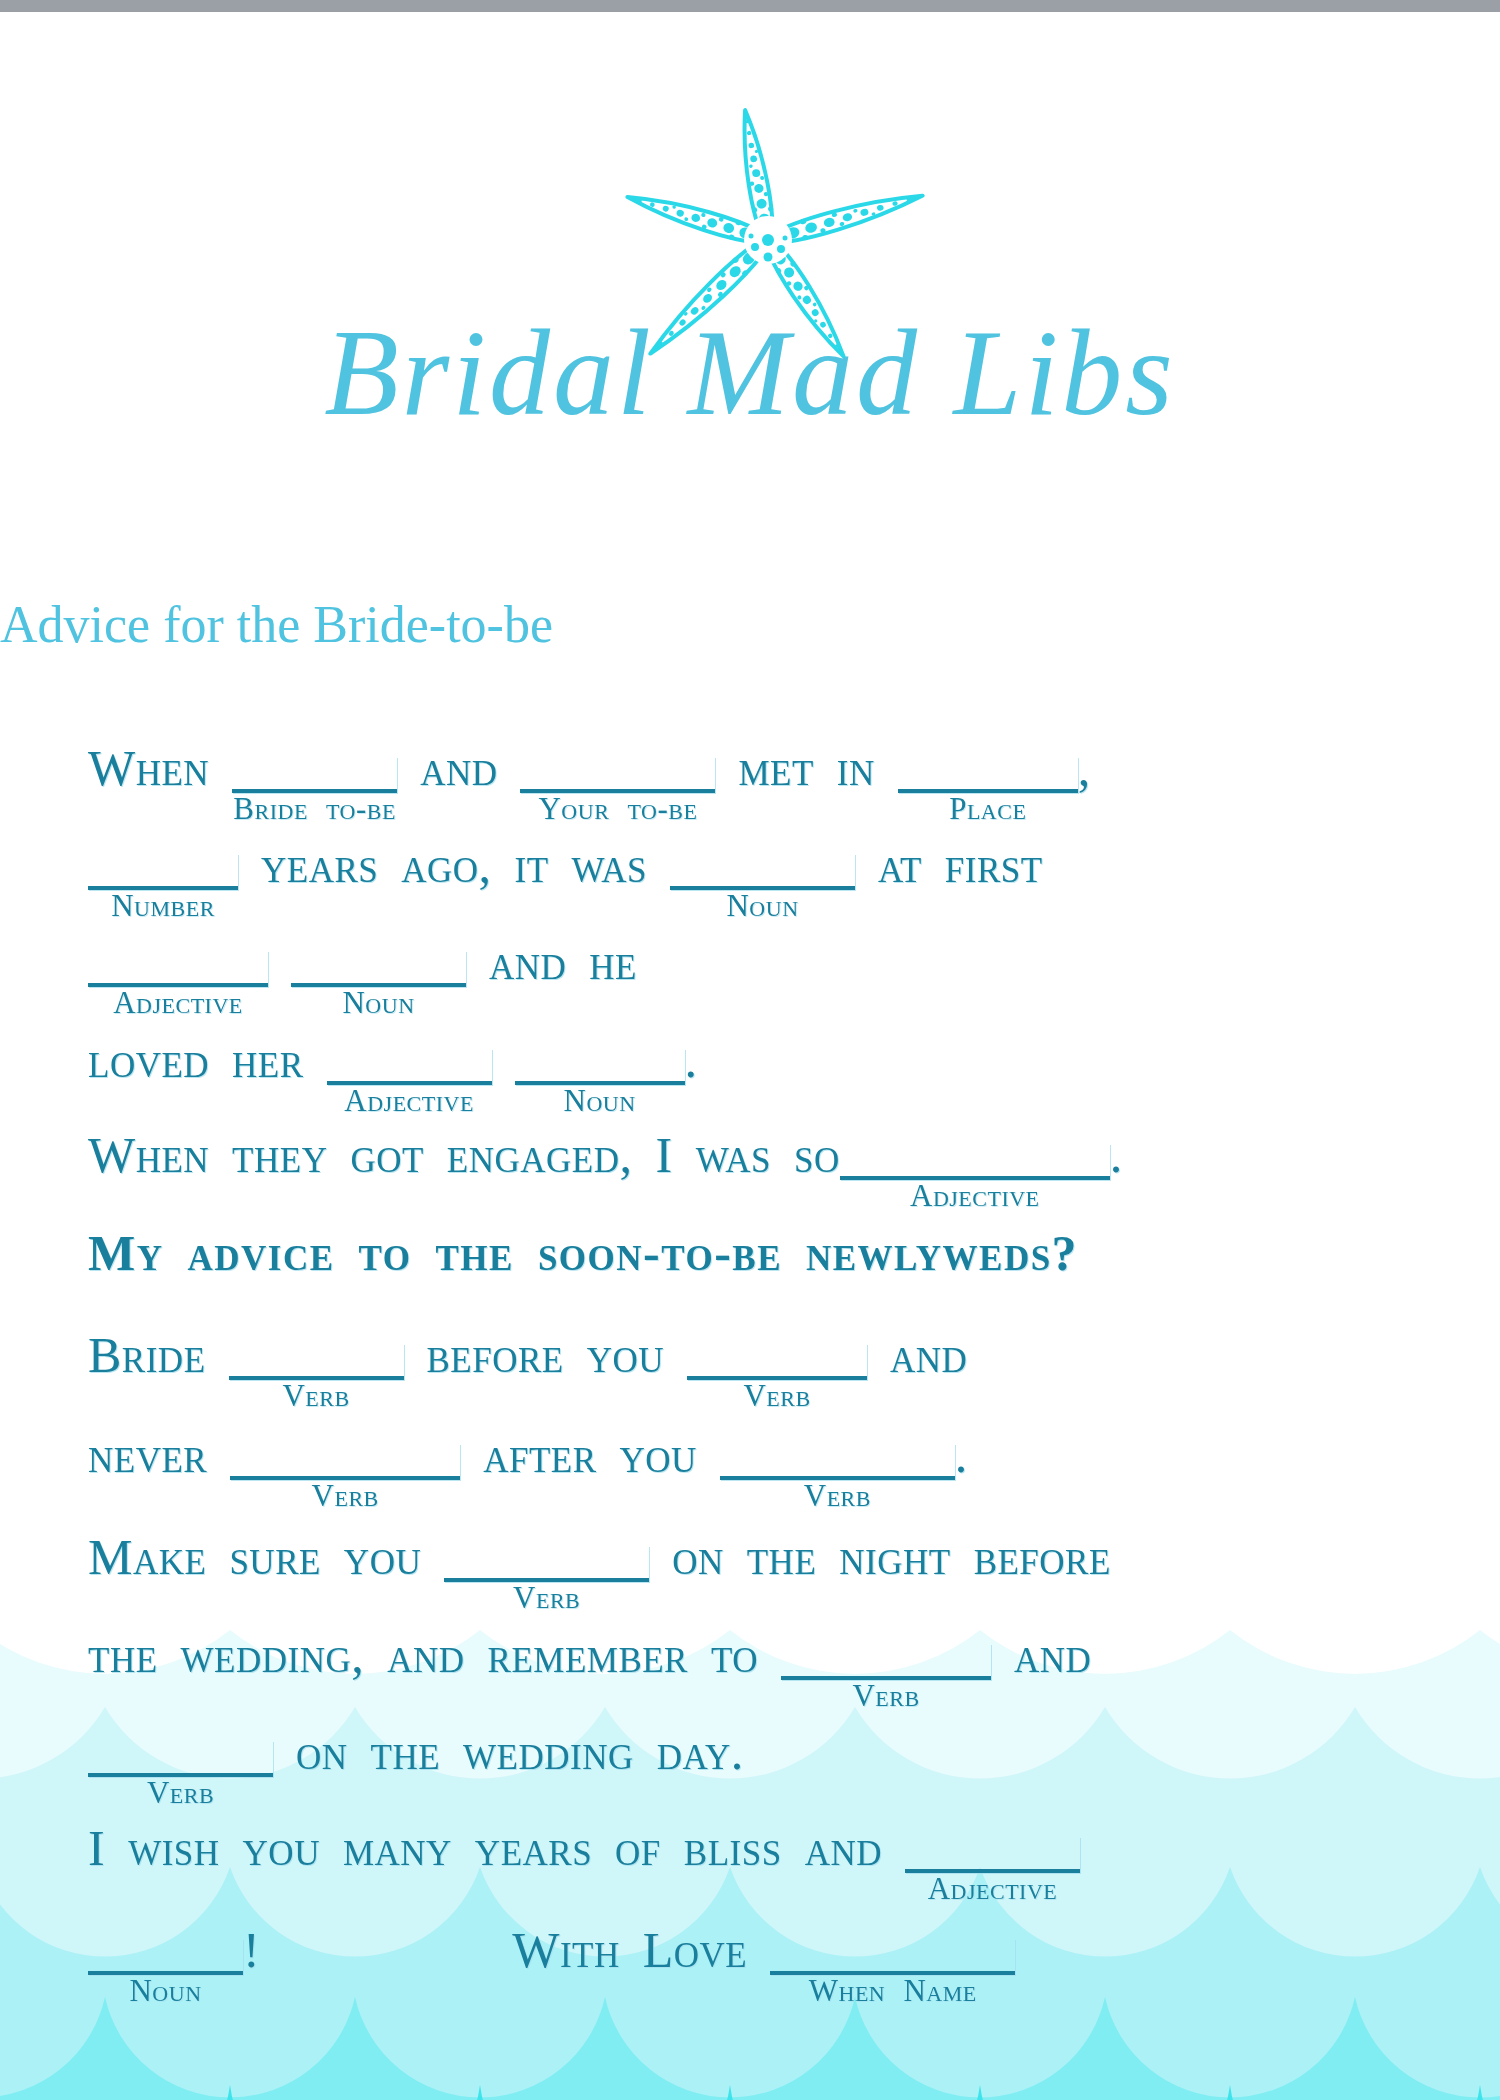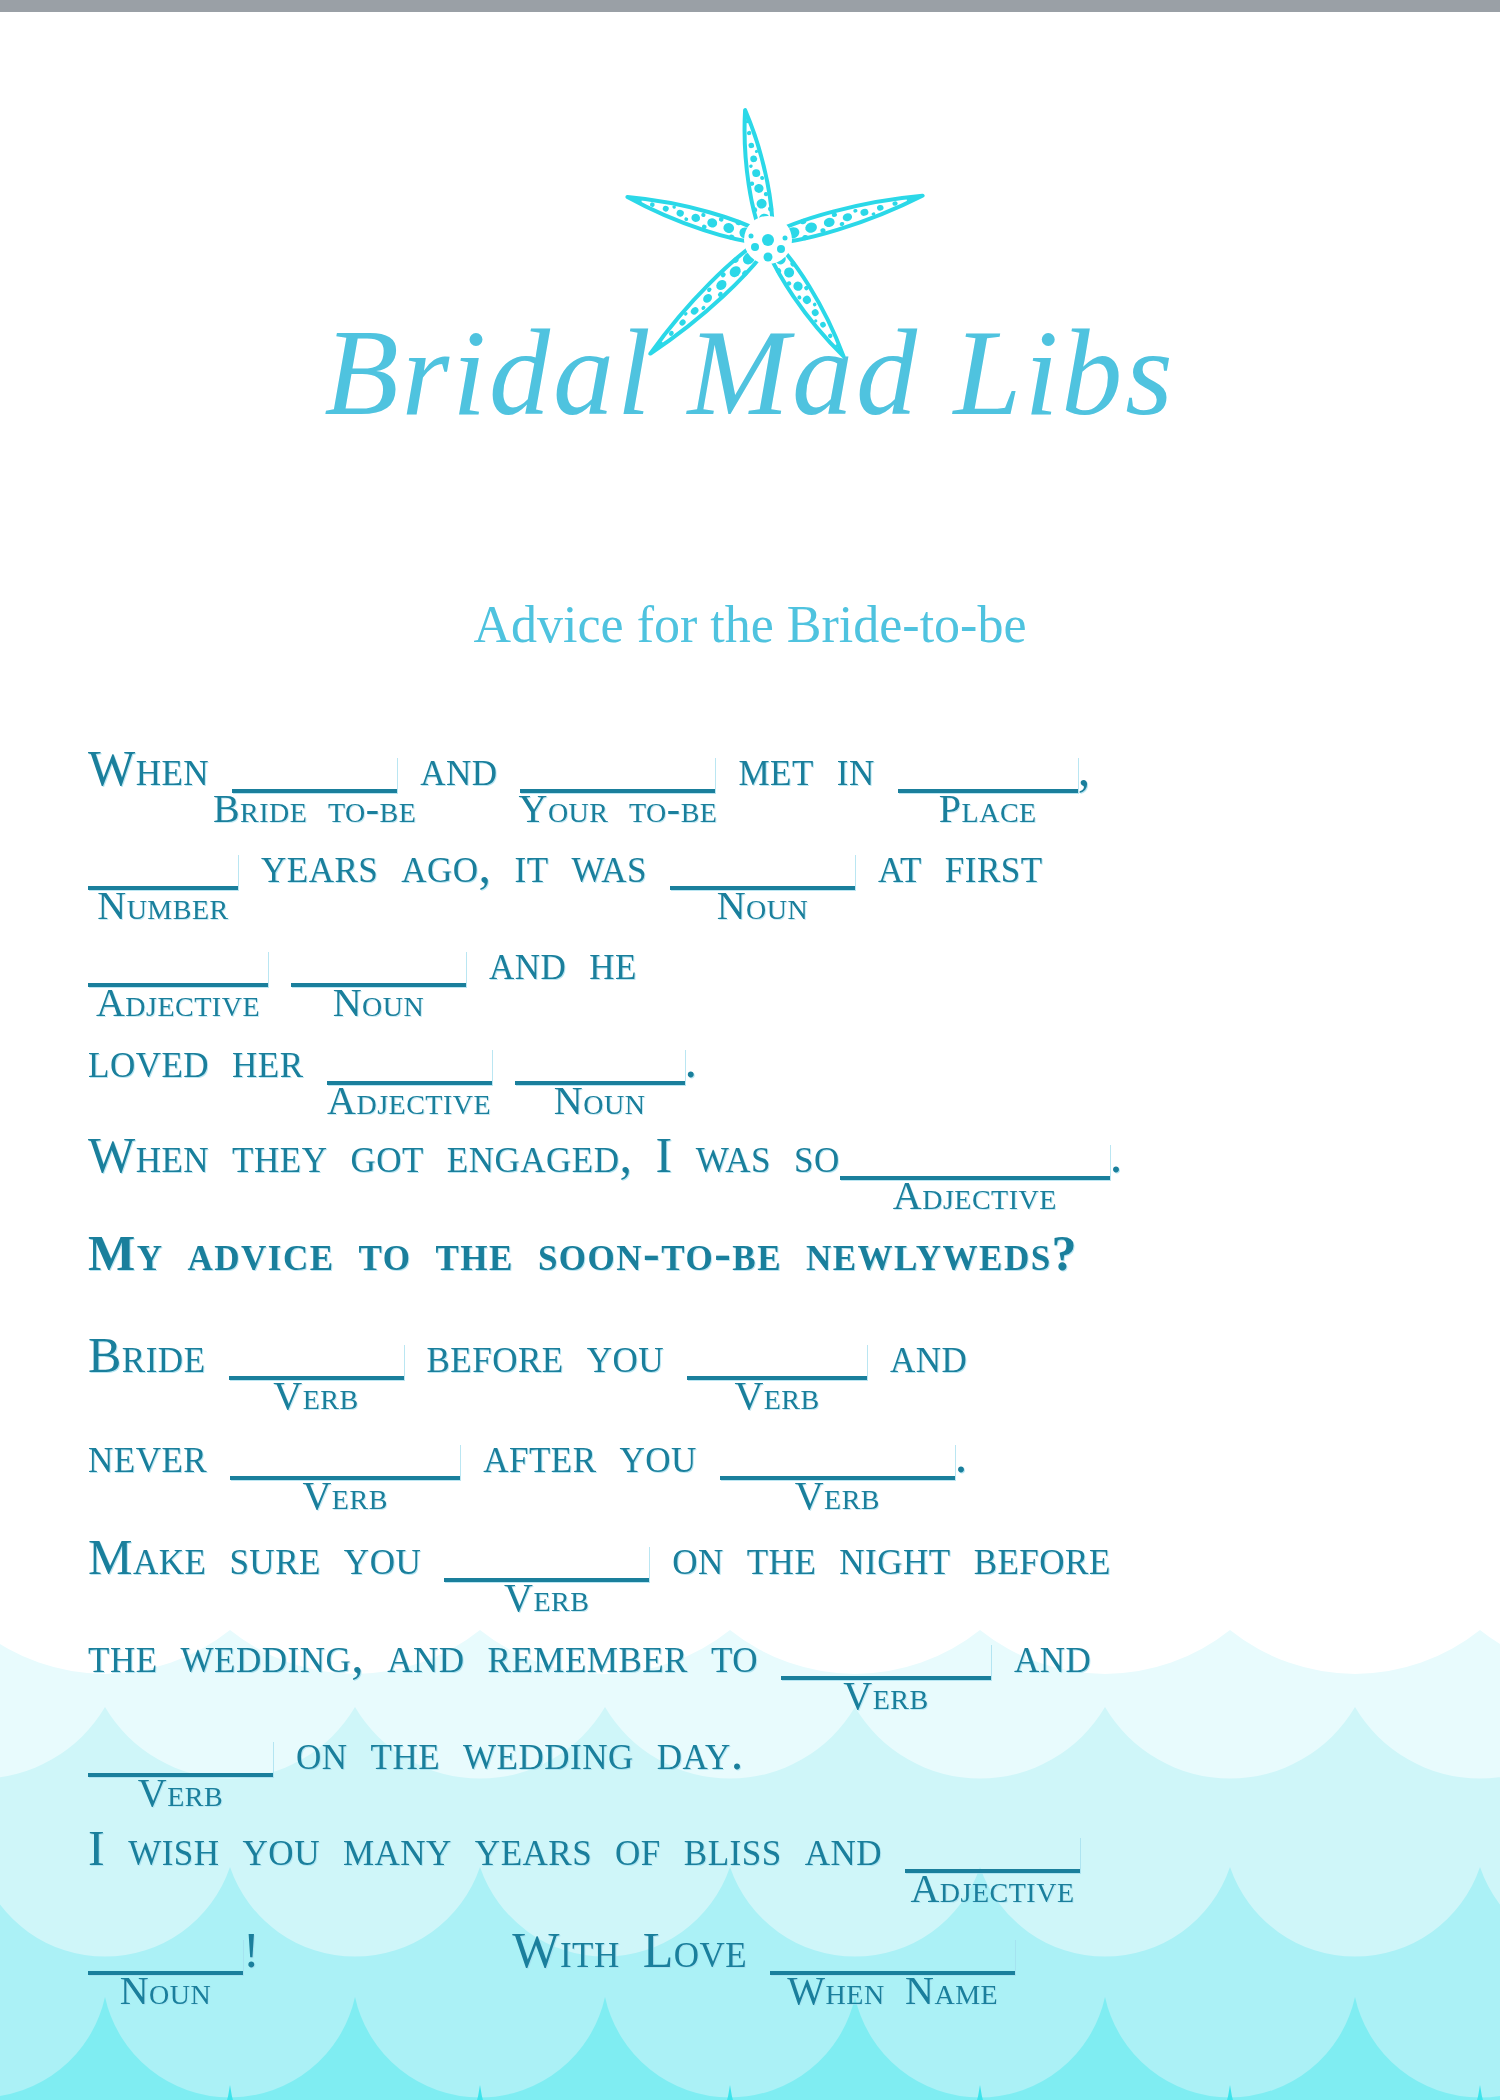--- a/index.html
+++ b/index.html
@@ -9,41 +9,41 @@
     font-family:"Liberation Serif","DejaVu Serif",serif;
   }
   
   .starfish{position:absolute;left:598px;top:83px;width:340px;height:290px;color:var(--starfish,#2BD8E8);}
   .title{
     position:absolute;left:0;top:296px;width:100%;text-align:center;
     font-style:italic;font-size:122px;line-height:130px;letter-spacing:3px;
     color:var(--accent,#4FC3DF);
   }
   .subtitle{
-    position:absolute;left:0;top:585px;width:100%;text-align:center;
+    position:absolute;left:0;top:585px;width:100%;
     font-size:52px;line-height:56px;color:var(--accent,#4FC3DF);
   }
   
   .lines{position:absolute;left:0;top:17px;width:100%;height:100%;z-index:2;}
   .line{
     position:absolute;left:88px;right:40px;white-space:nowrap;
     font-variant:small-caps;font-size:50px;line-height:52px;
     word-spacing:10px;letter-spacing:.5px;
     color:var(--teal,#1A7F9C);
     text-shadow:1px 1px 0 rgba(163,222,238,.75);
   }
   .line.bold{font-weight:bold;letter-spacing:1.5px;}
   .blank{
     position:relative;display:inline-block;height:32px;vertical-align:-8px;
     border-bottom:4px solid var(--teal,#1A7F9C);
     box-shadow:1px 1px 0 rgba(163,222,238,.75);
   }
   .blank-label{
     position:absolute;top:calc(100% + 4px);left:50%;transform:translateX(-50%);
-    font-size:40px;line-height:32px;letter-spacing:.5px;white-space:nowrap;
+    font-size:31px;line-height:32px;letter-spacing:.5px;white-space:nowrap;
     font-variant:small-caps;color:var(--teal,#1A7F9C);
     text-shadow:1px 1px 0 rgba(163,222,238,.6);
   }
   
   .waves{position:absolute;left:0;top:1600px;width:1500px;height:500px;z-index:1;}
 </style>
 </head>
 <body>
 
 <div class="page">

